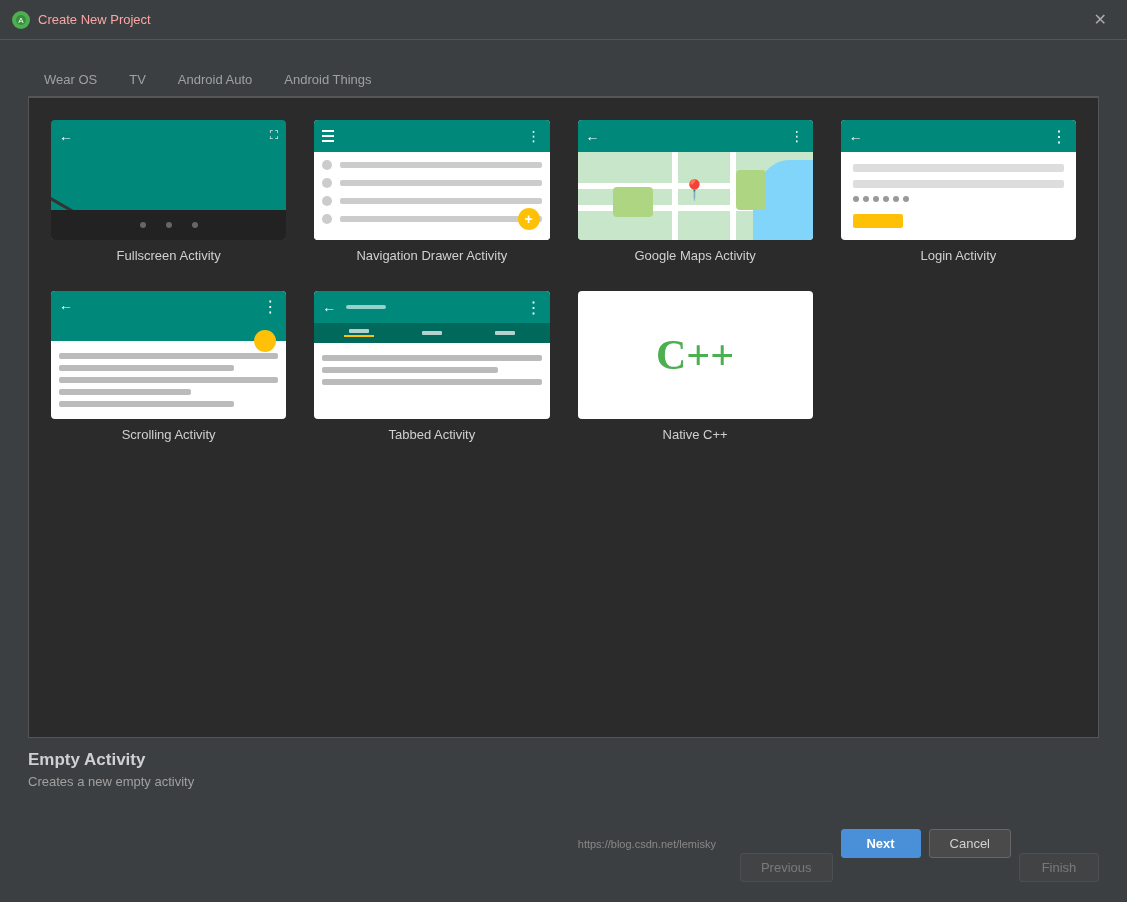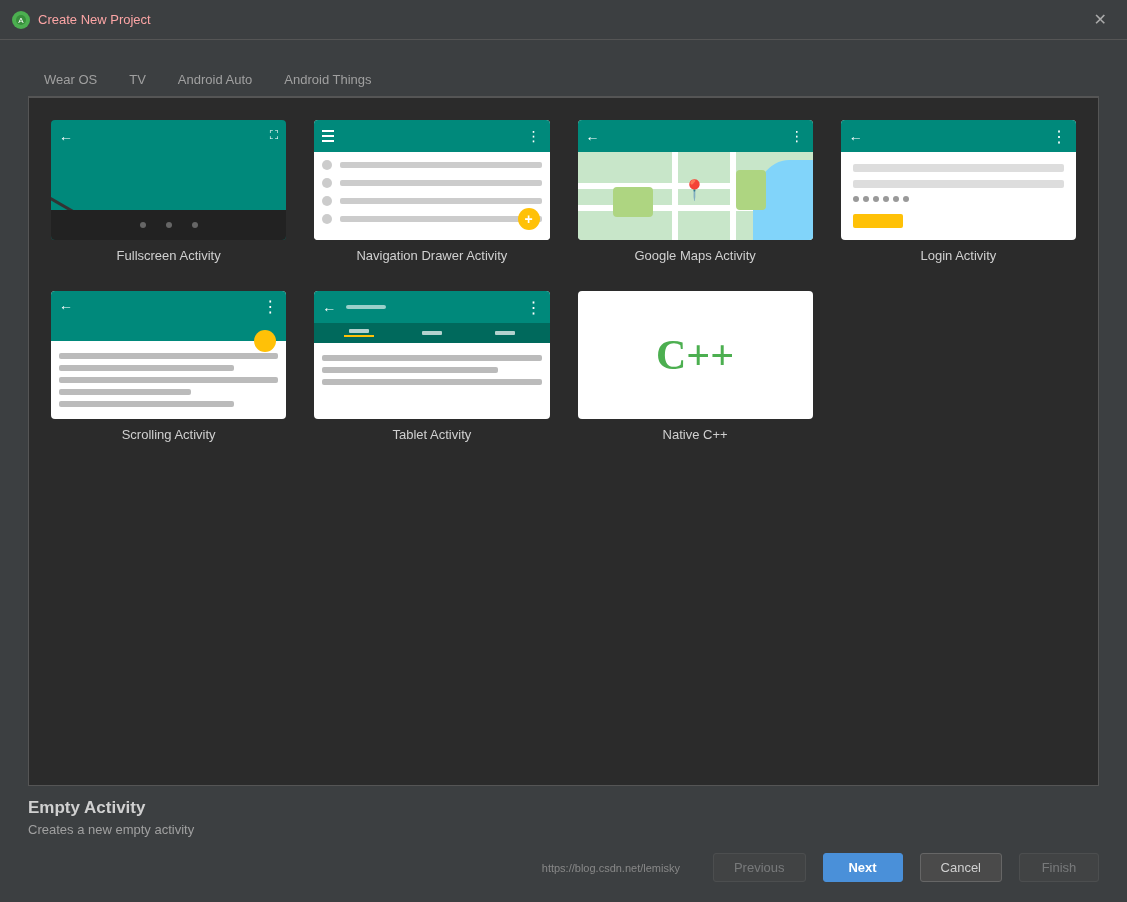--- a/index.html
+++ b/index.html
@@ -460,21 +460,21 @@
       color: #d0d0d0;
       margin-bottom: 4px;
     }
     .selected-desc {
       font-size: 13px;
       color: #a0a0a0;
     }
     .footer-buttons {
       display: flex;
       justify-content: flex-end;
-      gap: 17px;
+      gap: 8px;
       padding: 8px 0 4px 0;
       align-items: center;
     }
     .url-bar {
       font-size: 11px;
       color: #888;
       flex: 1;
       text-align: right;
       margin-right: 16px;
     }
@@ -490,20 +490,21 @@
     }
     .btn.primary {
       background: #4a90d9;
       border-color: #4a90d9;
       color: white;
       font-weight: bold;
     }
     .btn.disabled {
       opacity: 0.4;
       cursor: not-allowed;
+      margin-top: 48px;
     }
     .back-arrow-icon { color: white; font-size: 14px; }
     .three-dots { color: white; font-size: 16px; letter-spacing: 1px; }
     .hamburger {
       display: flex;
       flex-direction: column;
       gap: 3px;
       margin-right: 4px;
     }
     .hamburger span {
@@ -669,21 +670,21 @@
           <div class="tab-item-mock">
             <div class="tab-text-mock"></div>
           </div>
         </div>
         <div class="scroll-content">
           <div class="text-line long"></div>
           <div class="text-line medium"></div>
           <div class="text-line long"></div>
         </div>
       </div>
-      <span class="card-label">Tablet Activity</span>
+      <span class="card-label">Tabbed Activity</span>
     </div>
 
     <div class="activity-card">
       <div class="card-preview preview-cpp">
         <span class="cpp-text">C++</span>
       </div>
       <span class="card-label">Native C++</span>
     </div>
 
   </div>

